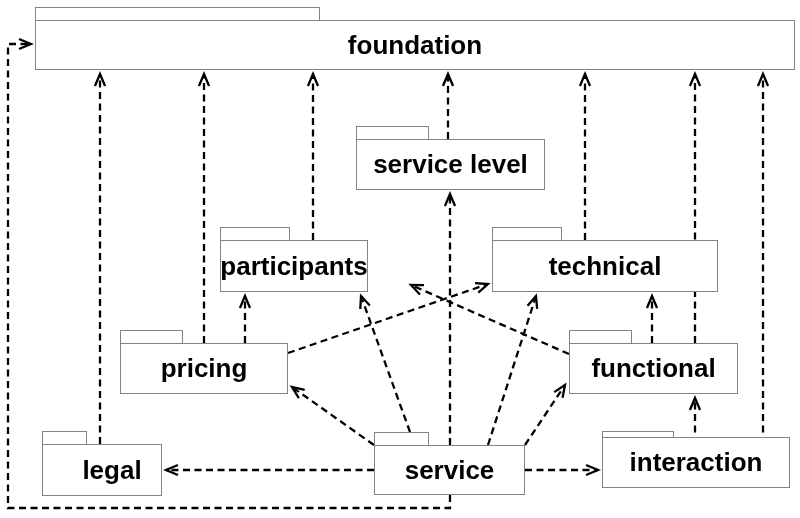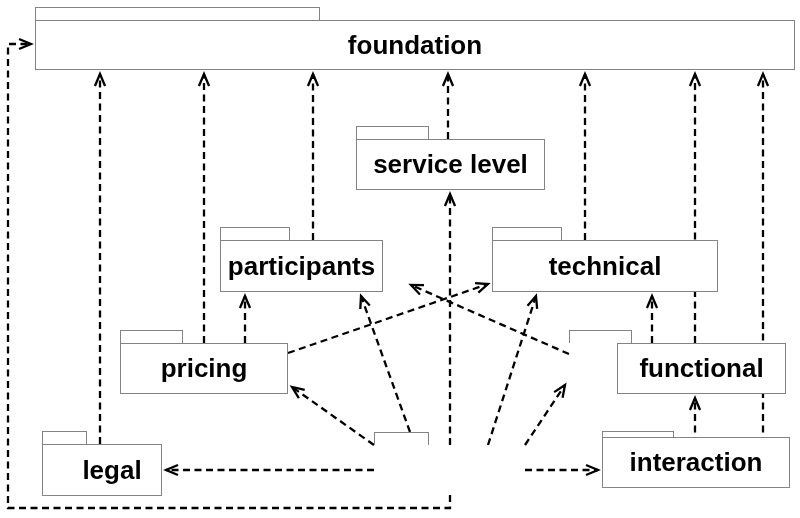--- a/index.html
+++ b/index.html
@@ -149,50 +149,53 @@
         </div>
       </div>
       <div class="package" style="left: 356px; top: 126px; width: 189px; height: 64px;">
         <div class="pkg-tab" style="width: 73px; height: 13px;"></div>
         <div class="pkg-body" style="top: 13px; width: 189px; height: 51px;">
           <span class="pkg-label">service level</span>
         </div>
       </div>
       <div class="package" style="left: 220px; top: 227px; width: 187px; height: 65px;">
         <div class="pkg-tab" style="width: 70px; height: 13px;"></div>
-        <div class="pkg-body" style="top: 13px; width: 163px; height: 52px;">
+        <div class="pkg-body" style="top: 13px; width: 148px; height: 52px;">
           <span class="pkg-label">participants</span>
         </div>
       </div>
       <div class="package" style="left: 492px; top: 227px; width: 187px; height: 65px;">
         <div class="pkg-tab" style="width: 70px; height: 13px;"></div>
         <div class="pkg-body" style="top: 13px; width: 226px; height: 52px;">
           <span class="pkg-label">technical</span>
         </div>
       </div>
       <div class="package" style="left: 120px; top: 330px; width: 168px; height: 64px;">
         <div class="pkg-tab" style="width: 63px; height: 13px;"></div>
         <div class="pkg-body" style="top: 13px; width: 168px; height: 51px;">
           <span class="pkg-label">pricing</span>
         </div>
       </div>
       <div class="package" style="left: 569px; top: 330px; width: 169px; height: 64px;">
         <div class="pkg-tab" style="width: 63px; height: 13px;"></div>
-        <div class="pkg-body" style="top: 13px; width: 169px; height: 51px; margin-left: 48px;">
+        <div class="pkg-body" style="top: 13px; width: 169px; height: 51px;">
           <span class="pkg-label">functional</span>
         </div>
       </div>
       <div class="package" style="left: 42px; top: 431px; width: 120px; height: 65px;">
         <div class="pkg-tab" style="width: 45px; height: 13px;"></div>
         <div class="pkg-body" style="top: 13px; width: 120px; height: 52px; padding-left: 20px;">
           <span class="pkg-label">legal</span>
         </div>
       </div>
       <div class="package" style="left: 374px; top: 432px; width: 151px; height: 63px;">
         <div class="pkg-tab" style="width: 55px; height: 13px;"></div>
+        <div class="pkg-body" style="top: 13px; width: 151px; height: 50px;">
+          <span class="pkg-label">service</span>
+        </div>
       </div>
       <div class="package" style="left: 602px; top: 431px; width: 188px; height: 64px;">
         <div class="pkg-tab" style="width: 72px; height: 13px;"></div>
         <div class="pkg-body" style="top: 6px; width: 188px; height: 51px;">
           <span class="pkg-label">interaction</span>
         </div>
       </div>
     </div>
 </div>
 

